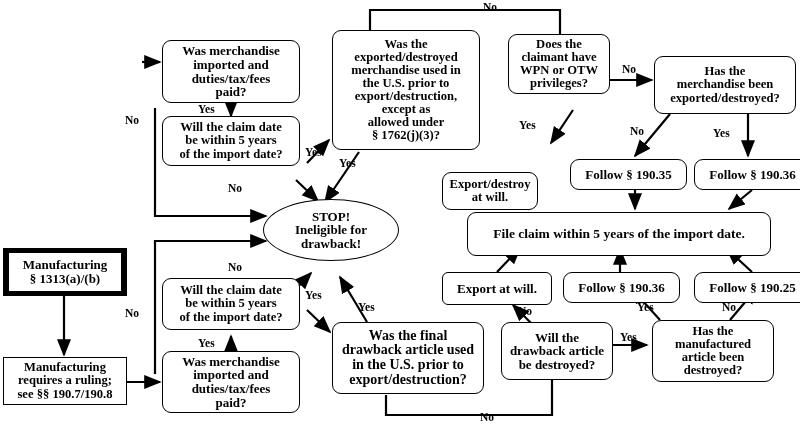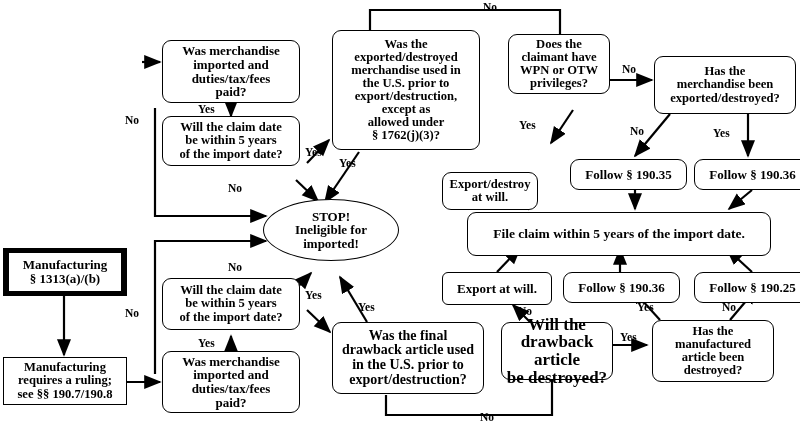--- a/index.html
+++ b/index.html
@@ -136,21 +136,21 @@
 at will.</div>
 
   <div class="node rr" style="left:570px;top:159px;width:117px;height:31px;font-size:13px;">Follow § 190.35</div>
 
   <div class="node rr" style="left:694px;top:159px;width:117px;height:31px;font-size:13px;">Follow § 190.36</div>
 
   <div class="node rr" style="left:467px;top:212px;width:304px;height:44px;font-size:13.5px;">File claim within 5 years of the import date.</div>
 
   <div class="node ellipse" style="left:263px;top:199px;width:136px;height:62px;font-size:13px;white-space:pre-line;">STOP!
 Ineligible for
-imported!</div>
+drawback!</div>
 
   <div class="node term" style="left:3px;top:248px;width:124px;height:48px;">
     <div class="inner" style="font-size:13px;white-space:pre-line;">Manufacturing
 § 1313(a)/(b)</div>
   </div>
 
   <div class="node rect" style="left:3px;top:357px;width:124px;height:48px;font-size:12.6px;white-space:pre-line;">Manufacturing
 requires a ruling;
 see §§ 190.7/190.8</div>
 
@@ -161,21 +161,21 @@
   <div class="node rr" style="left:162px;top:351px;width:138px;height:62px;font-size:13px;white-space:pre-line;">Was merchandise
 imported and
 duties/tax/fees
 paid?</div>
 
   <div class="node rr" style="left:332px;top:322px;width:152px;height:72px;font-size:14px;white-space:pre-line;">Was the final
 drawback article used
 in the U.S. prior to
 export/destruction?</div>
 
-  <div class="node rr" style="left:501px;top:322px;width:112px;height:58px;font-size:17px;white-space:pre-line;">Will the
+  <div class="node rr" style="left:501px;top:322px;width:112px;height:58px;font-size:13px;white-space:pre-line;">Will the
 drawback article
 be destroyed?</div>
 
   <div class="node rr" style="left:652px;top:320px;width:122px;height:62px;font-size:12.6px;white-space:pre-line;">Has the
 manufactured
 article been
 destroyed?</div>
 
   <div class="node rr" style="left:442px;top:272px;width:110px;height:33px;font-size:13px;border-radius:6px;">Export at will.</div>
 

